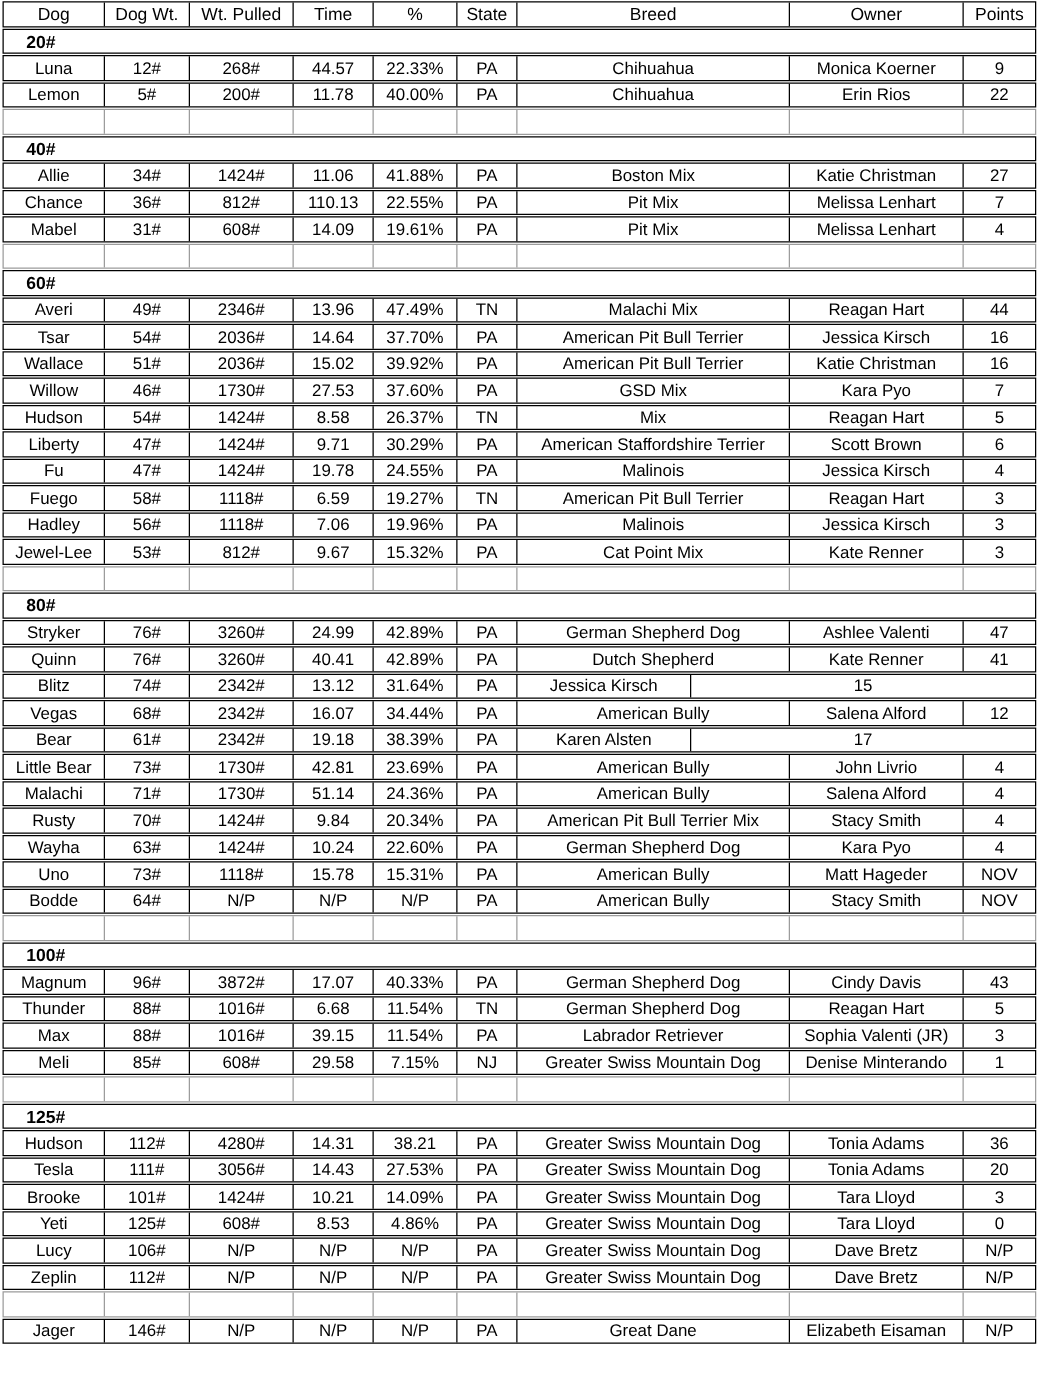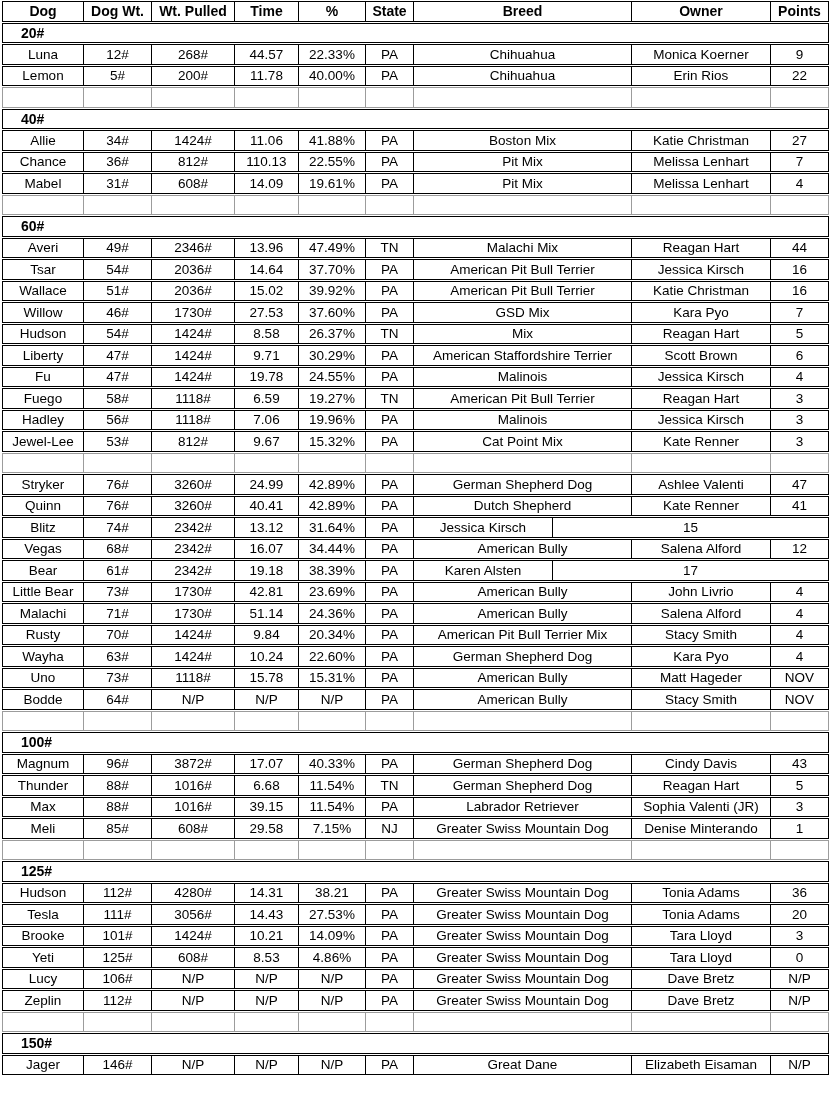--- a/index.html
+++ b/index.html
@@ -42,21 +42,21 @@
   .c0 { width: 80px; }
   .c1 { width: 68px; }
   .c2 { width: 83px; }
   .c3 { width: 64px; }
   .c4 { width: 67px; }
   .c5 { width: 48px; }
   .c6 { width: 218px; }
   .c7 { width: 139px; }
   .c8 { flex: 1; }
   .row.header .c {
-    font-weight: bold;
+    font-weight: normal;
     font-size: 14px;
   }
   .group-label {
     flex: 1;
     justify-content: flex-start;
     padding-left: 3px;
     font-weight: bold;
     font-size: 14px;
     margin-left: 15px;
   }
@@ -276,20 +276,23 @@
       <div class="c c0"></div>
       <div class="c c1"></div>
       <div class="c c2"></div>
       <div class="c c3"></div>
       <div class="c c4"></div>
       <div class="c c5"></div>
       <div class="c c6"></div>
       <div class="c c7"></div>
       <div class="c c8"></div>
     </div>
+    <div class="row bordered group">
+      <div class="c group-label">80#</div>
+    </div>
     <div class="row bordered data">
       <div class="c c0">Stryker</div>
       <div class="c c1">76#</div>
       <div class="c c2">3260#</div>
       <div class="c c3">24.99</div>
       <div class="c c4">42.89%</div>
       <div class="c c5">PA</div>
       <div class="c c6">German Shepherd Dog</div>
       <div class="c c7">Ashlee Valenti</div>
       <div class="c c8">47</div>
@@ -544,23 +547,20 @@
       <div class="c c0"></div>
       <div class="c c1"></div>
       <div class="c c2"></div>
       <div class="c c3"></div>
       <div class="c c4"></div>
       <div class="c c5"></div>
       <div class="c c6"></div>
       <div class="c c7"></div>
       <div class="c c8"></div>
     </div>
-    <div class="row bordered group">
-      <div class="c group-label">150#</div>
-    </div>
     <div class="row bordered data">
       <div class="c c0">Jager</div>
       <div class="c c1">146#</div>
       <div class="c c2">N/P</div>
       <div class="c c3">N/P</div>
       <div class="c c4">N/P</div>
       <div class="c c5">PA</div>
       <div class="c c6">Great Dane</div>
       <div class="c c7">Elizabeth Eisaman</div>
       <div class="c c8">N/P</div>

